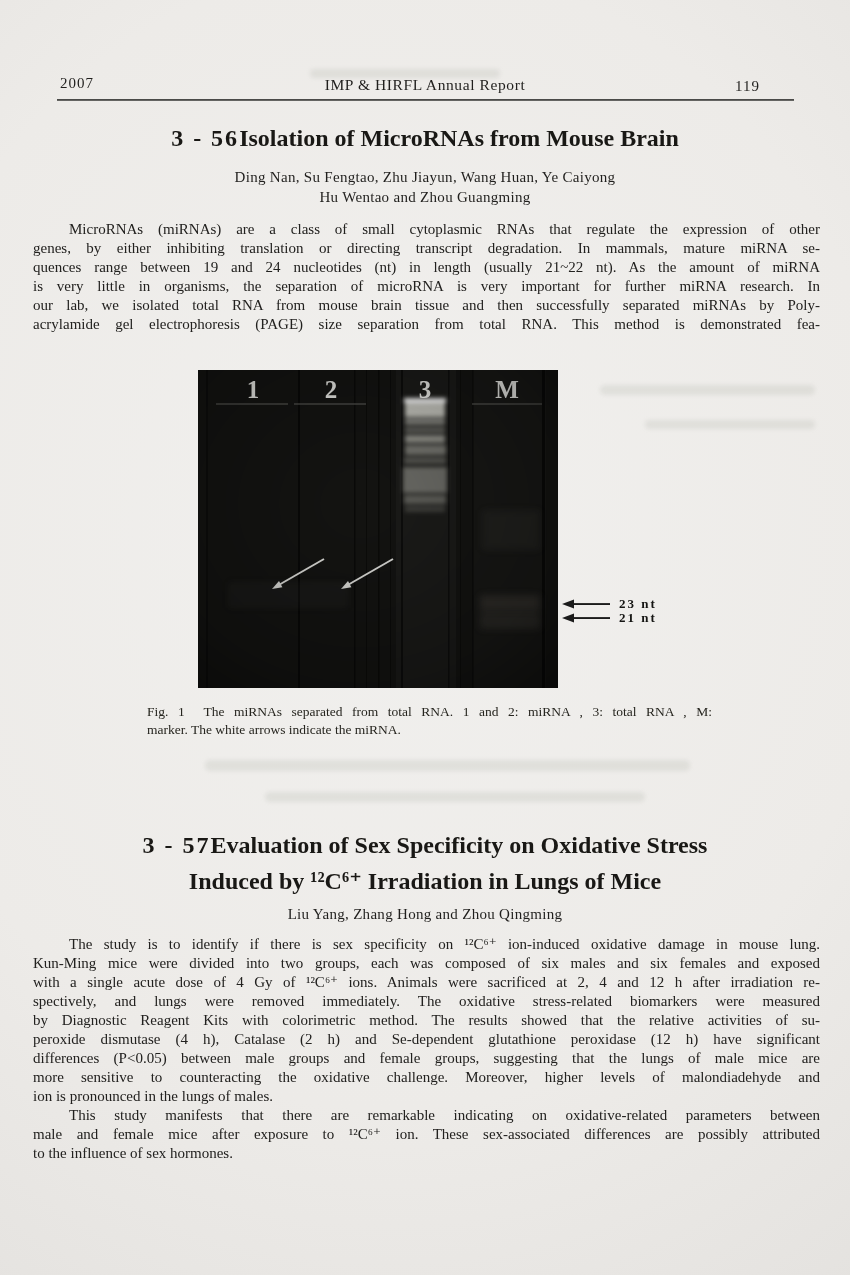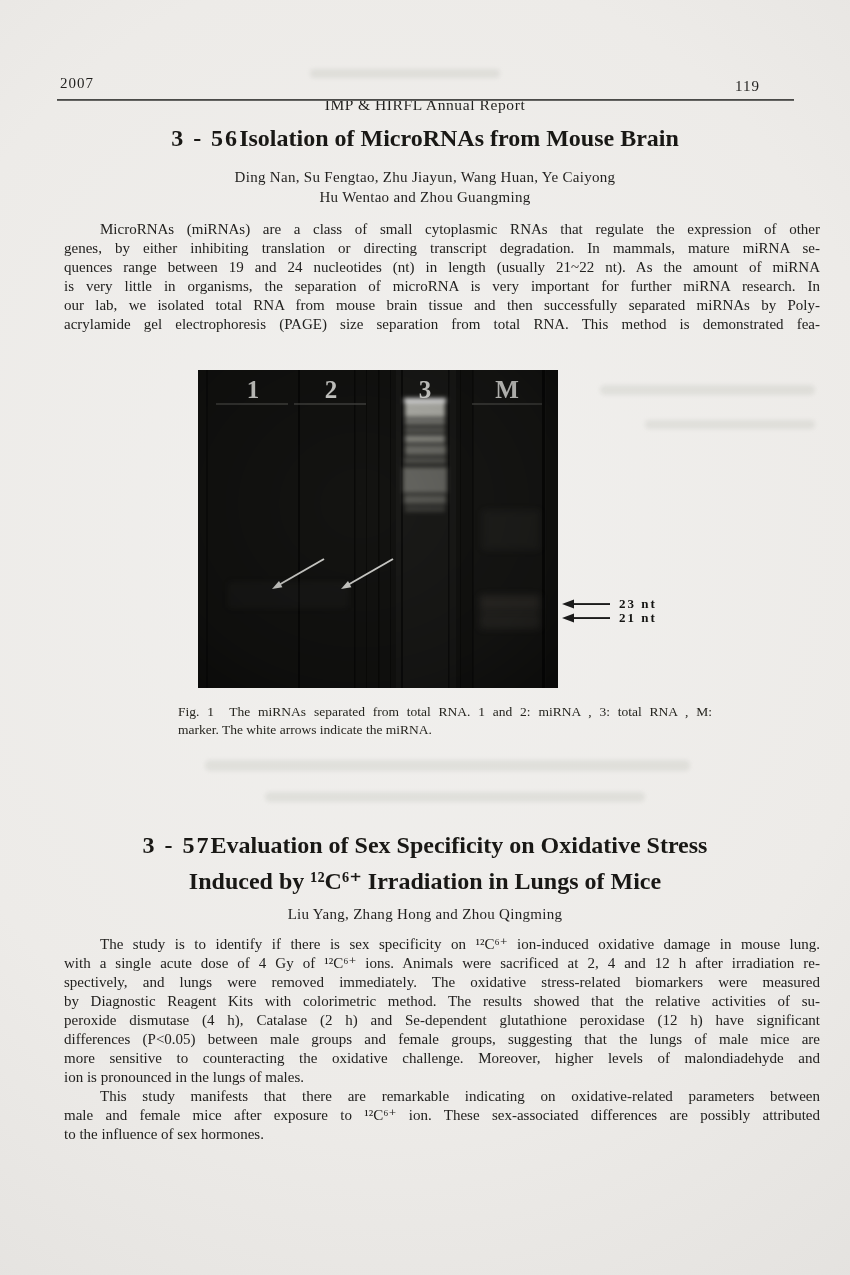--- a/index.html
+++ b/index.html
@@ -7,32 +7,32 @@
   .page{
     position:relative;width:850px;height:1275px;margin:0 auto;overflow:hidden;
     background:radial-gradient(ellipse 120% 90% at 46% 42%, #f1f0ee 0%, #edebe8 50%, #e4e2df 80%, #d5d3d0 100%);
     color:#201f1d;
   }
   .abs{position:absolute;}
   .smudge{position:absolute;background:rgba(126,131,116,.13);filter:blur(2px);border-radius:5px;}
 
   
   .header-year{left:60px;top:75px;font-size:15px;letter-spacing:1px;}
-  .header-title{left:0;right:0;top:76px;text-align:center;font-size:15.5px;letter-spacing:.6px;margin-top:20px;}
+  .header-title{left:0;right:0;top:76px;text-align:center;font-size:15.5px;letter-spacing:.6px;}
   .header-page{right:90px;top:78px;font-size:15px;letter-spacing:1px;}
   .rule{left:57px;right:56px;top:99px;height:2px;background:linear-gradient(to bottom,#3d3d3b,#72726f);}
 
   
   .a-title{left:0;right:0;text-align:center;font-weight:bold;font-size:24px;white-space:nowrap;color:#191815;}
   .a-title .num{letter-spacing:2px;}
   .authors{left:0;right:0;text-align:center;font-size:15px;letter-spacing:.3px;}
 
   
   .body-block{left:33px;width:787px;font-size:15px;line-height:19px;color:#22211f;}
-  .tline{text-align:justify;text-align-last:justify;margin-left:31px;}
+  .tline{text-align:justify;text-align-last:justify;}
   .tline.last{text-align-last:left;}
   .para .tline.first{text-indent:36px;}
 
   
   .gel-svg{left:198px;top:370px;}
   .marker-row{position:absolute;display:flex;align-items:center;gap:9px;height:14px;justify-content:center;}
   .marker-row.r1{left:562px;top:597px;}
   .marker-row.r2{left:562px;top:611px;}
   .marker-label{font-size:13px;font-weight:bold;letter-spacing:2px;color:#151513;}
   .caption{left:147px;top:703px;width:565px;font-size:13.5px;line-height:17.5px;color:#26251f;}
@@ -169,20 +169,21 @@
     <span class="num">3 - 57</span><span>Evaluation of Sex Specificity on Oxidative Stress</span>
   </div>
   <div class="abs a-title" style="top:866px;">
     <span>Induced by ¹²C⁶⁺ Irradiation in Lungs of Mice</span>
   </div>
   <div class="abs authors" style="top:906px;">Liu Yang, Zhang Hong and Zhou Qingming</div>
 
   <div class="abs" style="top:935px;left:0;right:0;">
     <div class="body-block para" style="position:relative;">
         <div class="tline first">The study is to identify if there is sex specificity on ¹²C⁶⁺ ion-induced oxidative damage in mouse lung.</div>
+        <div class="tline">Kun-Ming mice were divided into two groups, each was composed of six males and six females and exposed</div>
         <div class="tline">with a single acute dose of 4 Gy of ¹²C⁶⁺ ions. Animals were sacrificed at 2, 4 and 12 h after irradiation re-</div>
         <div class="tline">spectively, and lungs were removed immediately. The oxidative stress-related biomarkers were measured</div>
         <div class="tline">by Diagnostic Reagent Kits with colorimetric method. The results showed that the relative activities of su-</div>
         <div class="tline">peroxide dismutase (4 h), Catalase (2 h) and Se-dependent glutathione peroxidase (12 h) have significant</div>
         <div class="tline">differences (P&lt;0.05) between male groups and female groups, suggesting that the lungs of male mice are</div>
         <div class="tline">more sensitive to counteracting the oxidative challenge. Moreover, higher levels of malondiadehyde and</div>
         <div class="tline last">ion is pronounced in the lungs of males.</div>
       </div>
     <div class="body-block para" style="position:relative;">
         <div class="tline first">This study manifests that there are remarkable indicating on oxidative-related parameters between</div>

